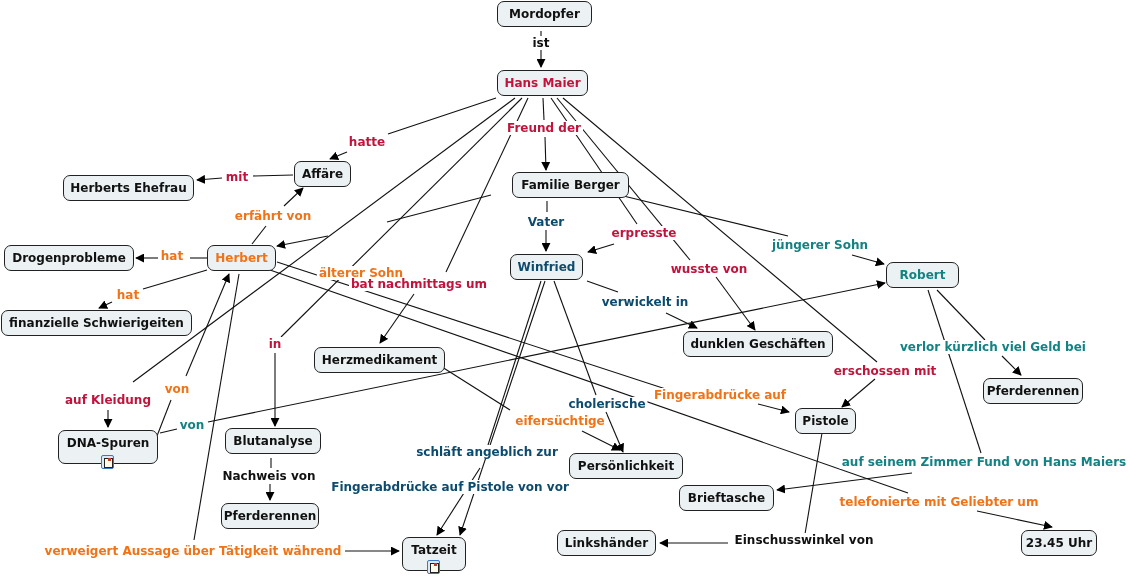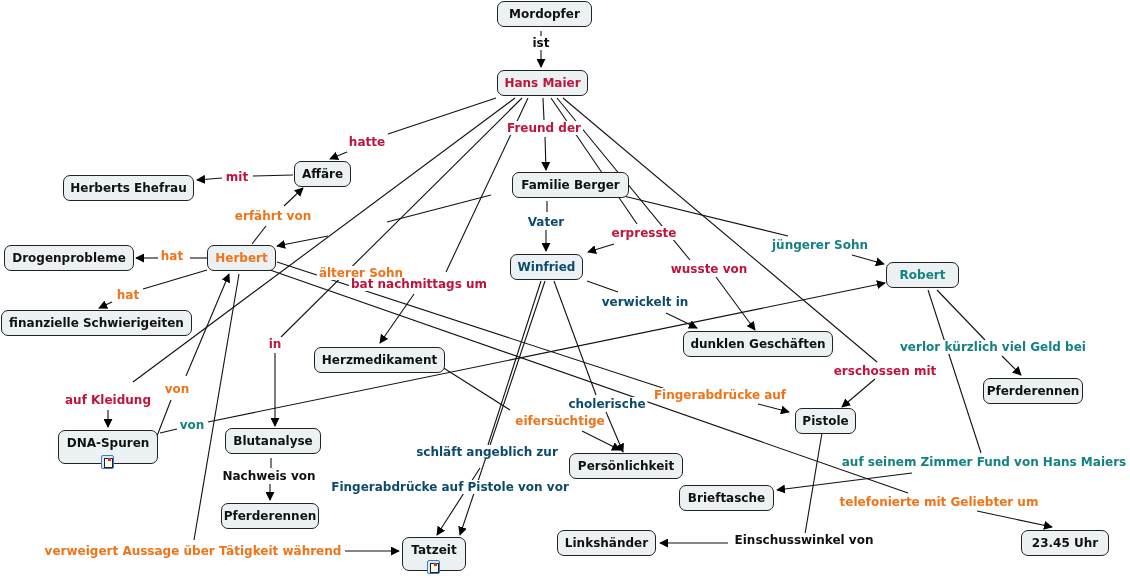--- a/index.html
+++ b/index.html
@@ -185,21 +185,21 @@
 <div class="node" style="left:221px;top:503px;width:98px;">
   <span class="c-black">Pferderennen</span>
   </div>
 <div class="node tall" style="left:402px;top:537px;width:64px;">
   <span class="c-black">Tatzeit</span>
   </div>
 <span class="doc-icon" style="left:427px;top:560px;"></span>
 <div class="node" style="left:557px;top:530px;width:99px;">
   <span class="c-black">Linkshänder</span>
   </div>
-<div class="node" style="left:1021px;top:530px;width:88px;">
+<div class="node" style="left:1021px;top:530px;width:76px;">
   <span class="c-black">23.45 Uhr</span>
   </div>
 
 <span class="lbl c-black" style="left:541px;top:43px;">ist</span>
 <span class="lbl c-red" style="left:367px;top:142px;">hatte</span>
 <span class="lbl c-red" style="left:544px;top:128px;">Freund der</span>
 <span class="lbl c-red" style="left:237px;top:177px;">mit</span>
 <span class="lbl c-orange" style="left:273px;top:216px;">erfährt von</span>
 <span class="lbl c-orange" style="left:361px;top:229px;margin-top:44px;">älterer Sohn</span>
 <span class="lbl c-blue" style="left:546px;top:222px;">Vater</span>

